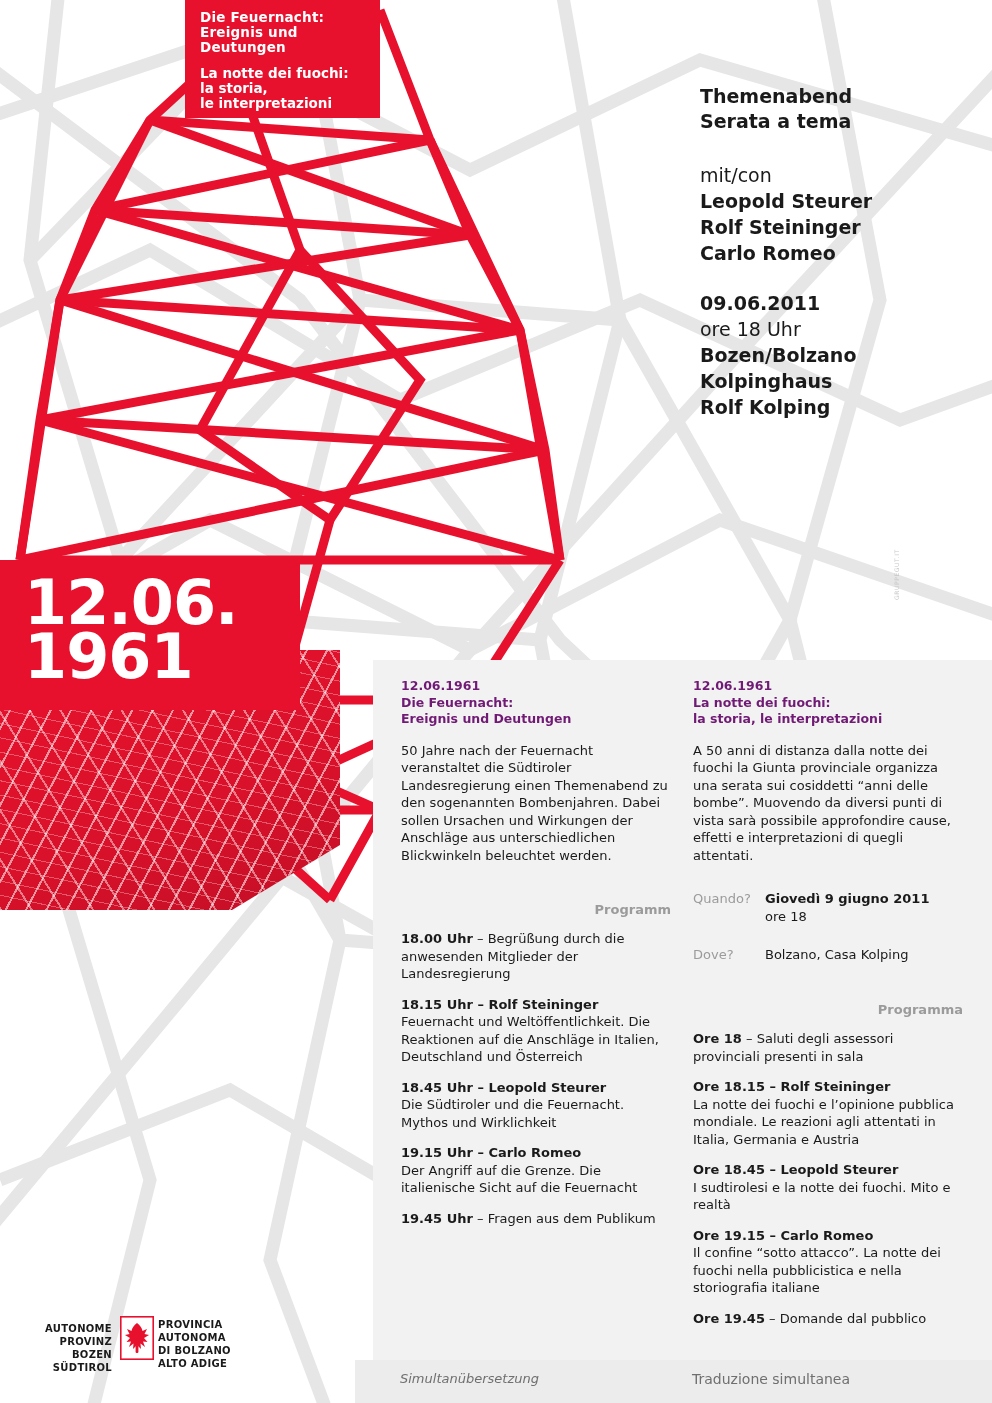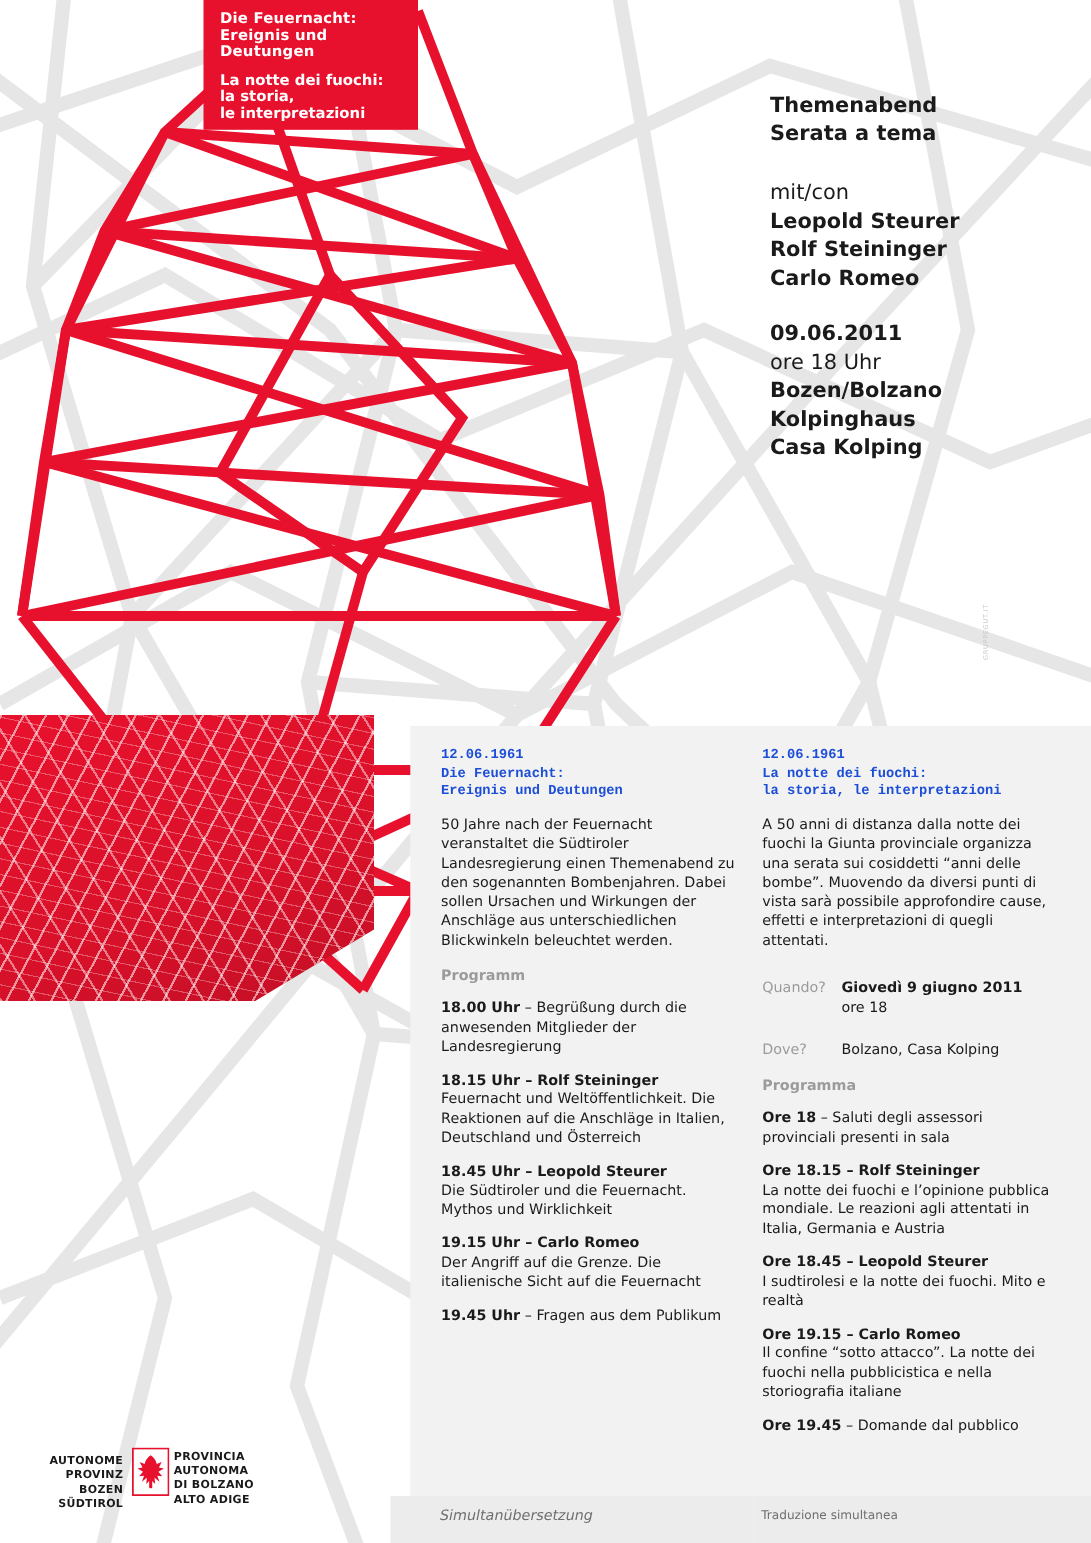--- a/index.html
+++ b/index.html
@@ -82,39 +82,39 @@
 
   
   .panel{
     position:absolute;left:373px;top:660px;width:619px;height:700px;
     background:#f2f2f2;
   }
   .col{position:absolute;top:18px;width:270px;}
   .col-de{left:28px;}
   .col-it{left:320px;}
 
-  .hl{font-weight:bold;font-size:12.5px;line-height:16.5px;color:#1d4ed8;font-family:Liberation Mono, monospace;}
+  .hl{font-weight:bold;font-size:12.5px;line-height:16.5px;color:#701a75;}
   .para{font-size:13px;line-height:17.5px;margin-top:14px;}
   .para-it{font-size:13px;line-height:17.5px;margin-top:14px;}
 
   .qa{margin-top:26px;font-size:13px;line-height:18px;}
   .qa-row{display:flex;}
   .qa-lbl{color:#9b9b9b;width:66px;flex:0 0 66px;}
   .qa-val{font-weight:bold;}
   .qa-sub{margin-left:66px;}
 
-  .prog-title{margin-top:16px;font-weight:bold;font-size:13px;color:#9b9b9b;}
+  .prog-title{margin-top:38px;font-weight:bold;font-size:13px;color:#9b9b9b;text-align:right;}
   .item{margin-top:13px;font-size:13px;line-height:17.5px;}
   .item b{font-weight:bold;}
 
   
   .bar-left{position:absolute;left:355px;top:1360px;width:330px;height:43px;background:#ececec;}
   .bar-right{position:absolute;left:685px;top:1360px;width:307px;height:43px;background:#ececec;}
   .sim-de{position:absolute;left:400px;top:1371px;font-size:13px;color:#6f6f6f;font-style:italic;}
-  .sim-it{position:absolute;left:692px;top:1371px;font-size:11px;color:#6f6f6f;}
+  .sim-it{position:absolute;left:692px;top:1371px;font-size:14px;color:#6f6f6f;}
 
   
   .logo{position:absolute;left:36px;top:1318px;width:280px;height:70px;}
   .logo .txt-de{position:absolute;left:0;top:4px;width:76px;text-align:right;
     font-size:10px;line-height:13px;font-weight:bold;letter-spacing:.3px;}
   .logo .txt-it{position:absolute;left:122px;top:0px;width:140px;
     font-size:10px;line-height:13px;font-weight:bold;letter-spacing:.3px;}
   .logo .shield{position:absolute;left:84px;top:-2px;width:34px;height:44px;}
 </style>
 </head>
@@ -183,33 +183,37 @@
     </div>
     <div class="t-it">
       <div>La notte dei fuochi:</div>
       <div>la storia,</div>
       <div>le interpretazioni</div>
     </div>
   </div>
 
   <div class="photo"></div>
 
+  <div class="date-block">
+    <div class="d1">12.06.</div>
+    <div class="d2">1961</div>
+  </div>
 
   <div class="event-head">
     <div class="eh-l1">Themenabend</div>
     <div class="eh-l2">Serata a tema</div>
     <div class="mit">mit/con</div>
     <div class="sp">Leopold Steurer</div>
     <div class="sp">Rolf Steininger</div>
     <div class="sp">Carlo Romeo</div>
     <div class="dt">09.06.2011</div>
     <div class="pl">ore 18 Uhr</div>
     <div class="pl b">Bozen/Bolzano</div>
     <div class="pl b">Kolpinghaus</div>
-    <div class="pl b">Casa Kolping</div>
+    <div class="pl b">Rolf Kolping</div>
   </div>
 
   <div class="credit">GRUPPEGUT.IT</div>
 
   <div class="panel">
 
     <div class="col col-de">
       <div class="hl">12.06.1961</div>
       <div class="hl">Die Feuernacht:</div>
       <div class="hl">Ereignis und Deutungen</div>

